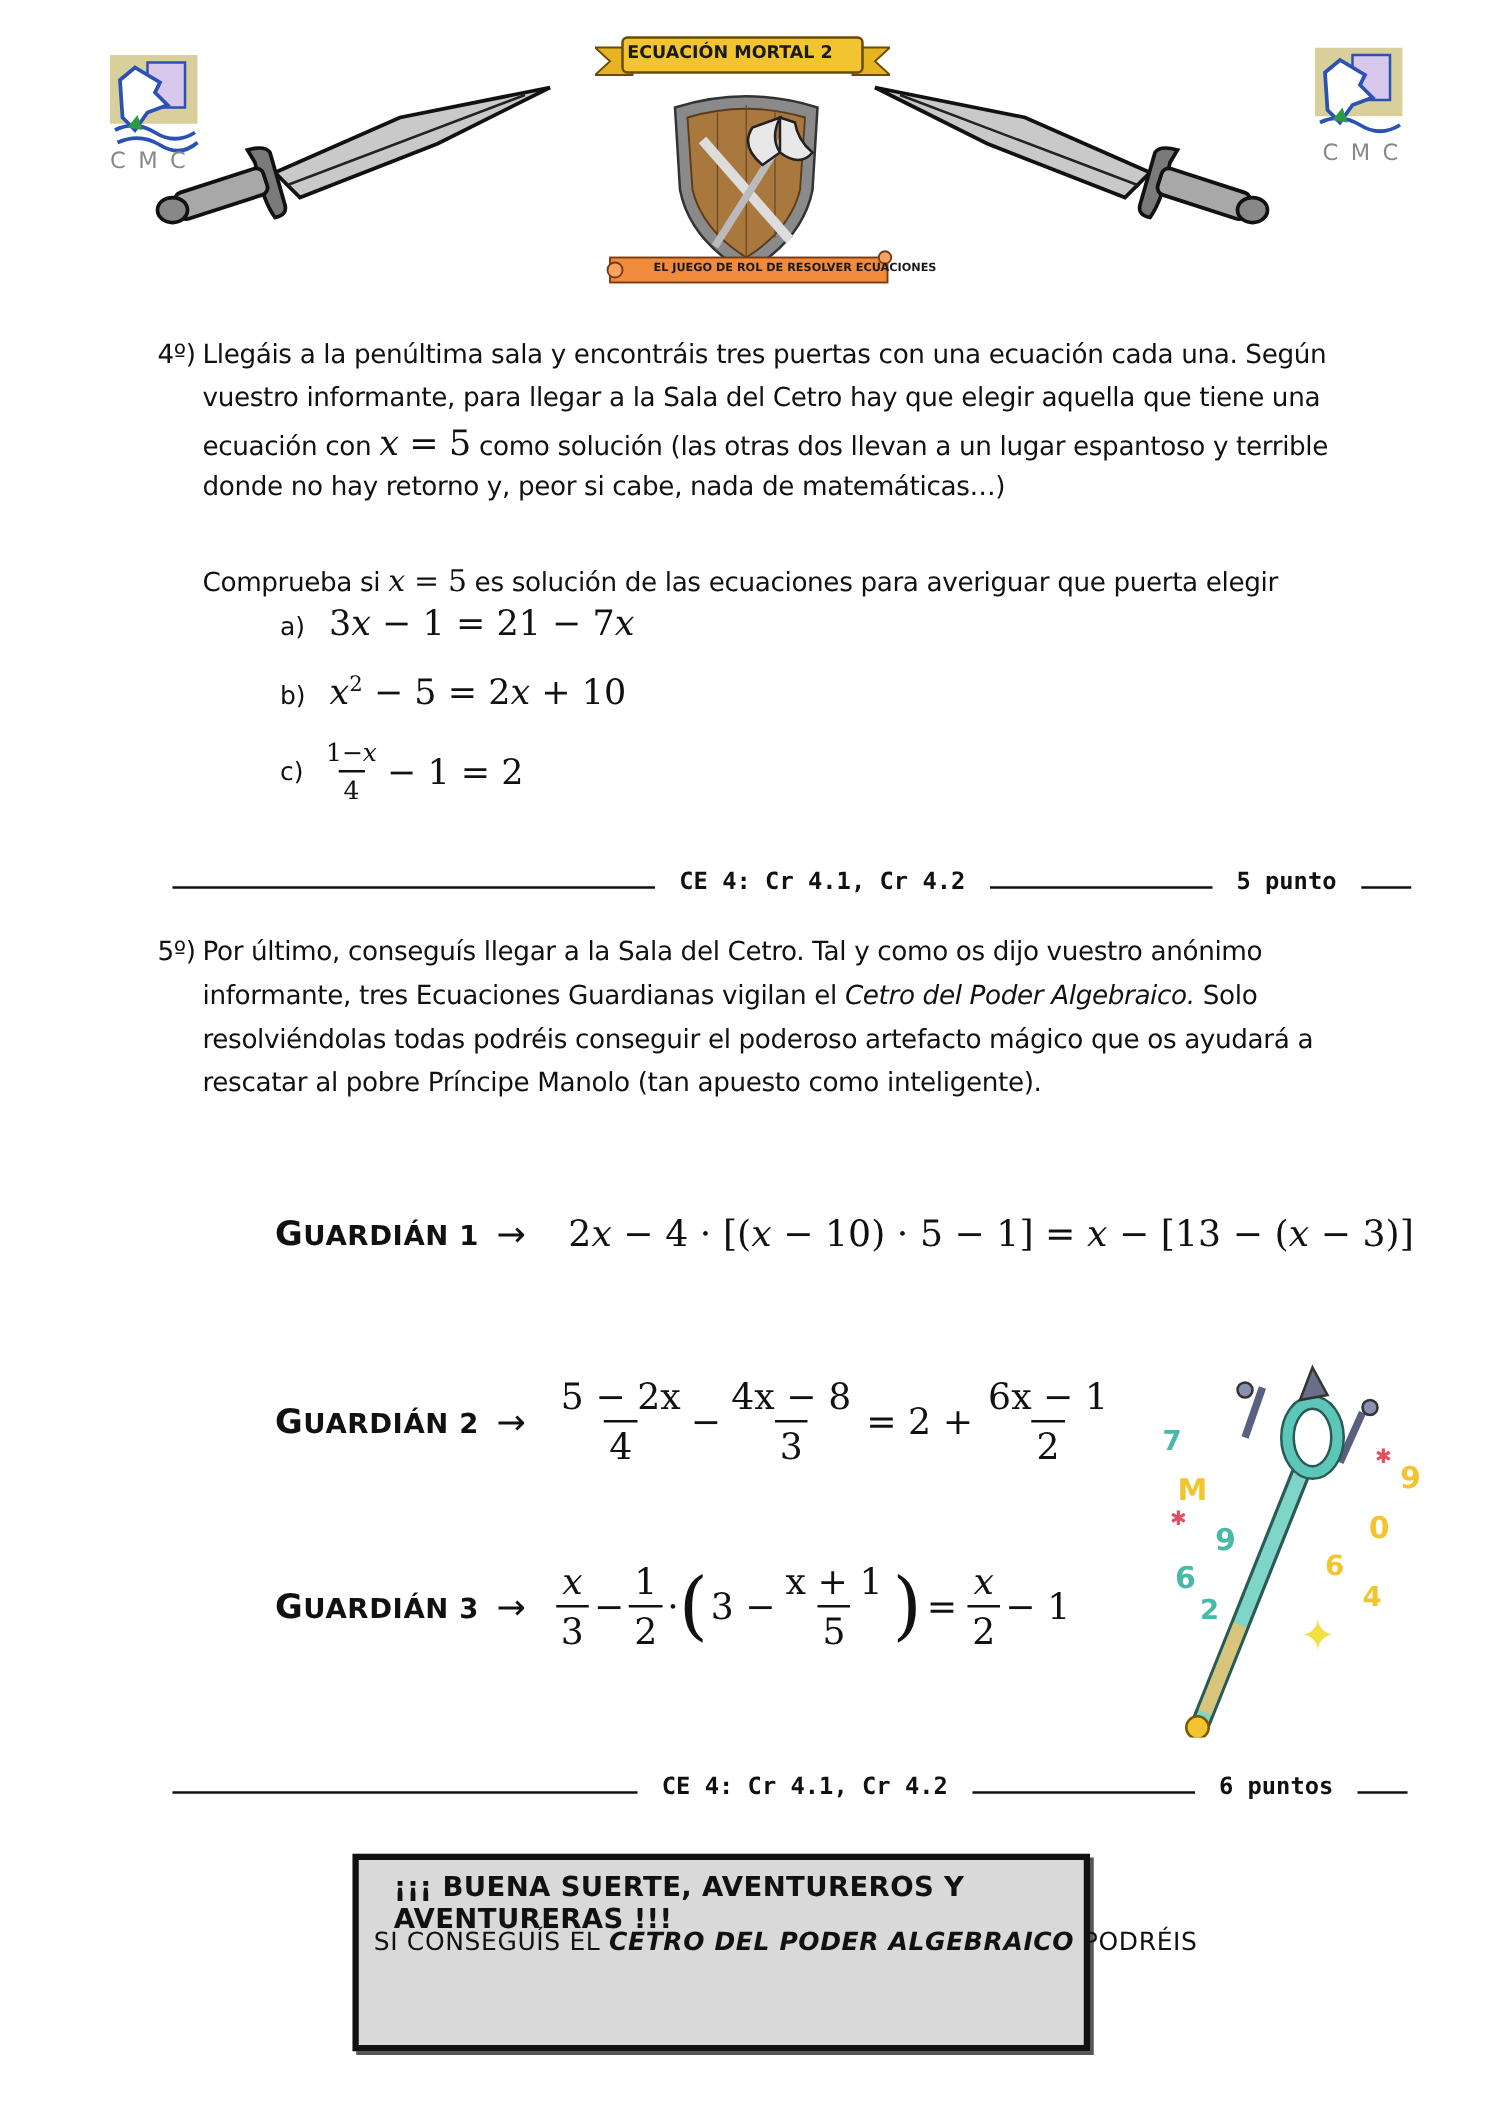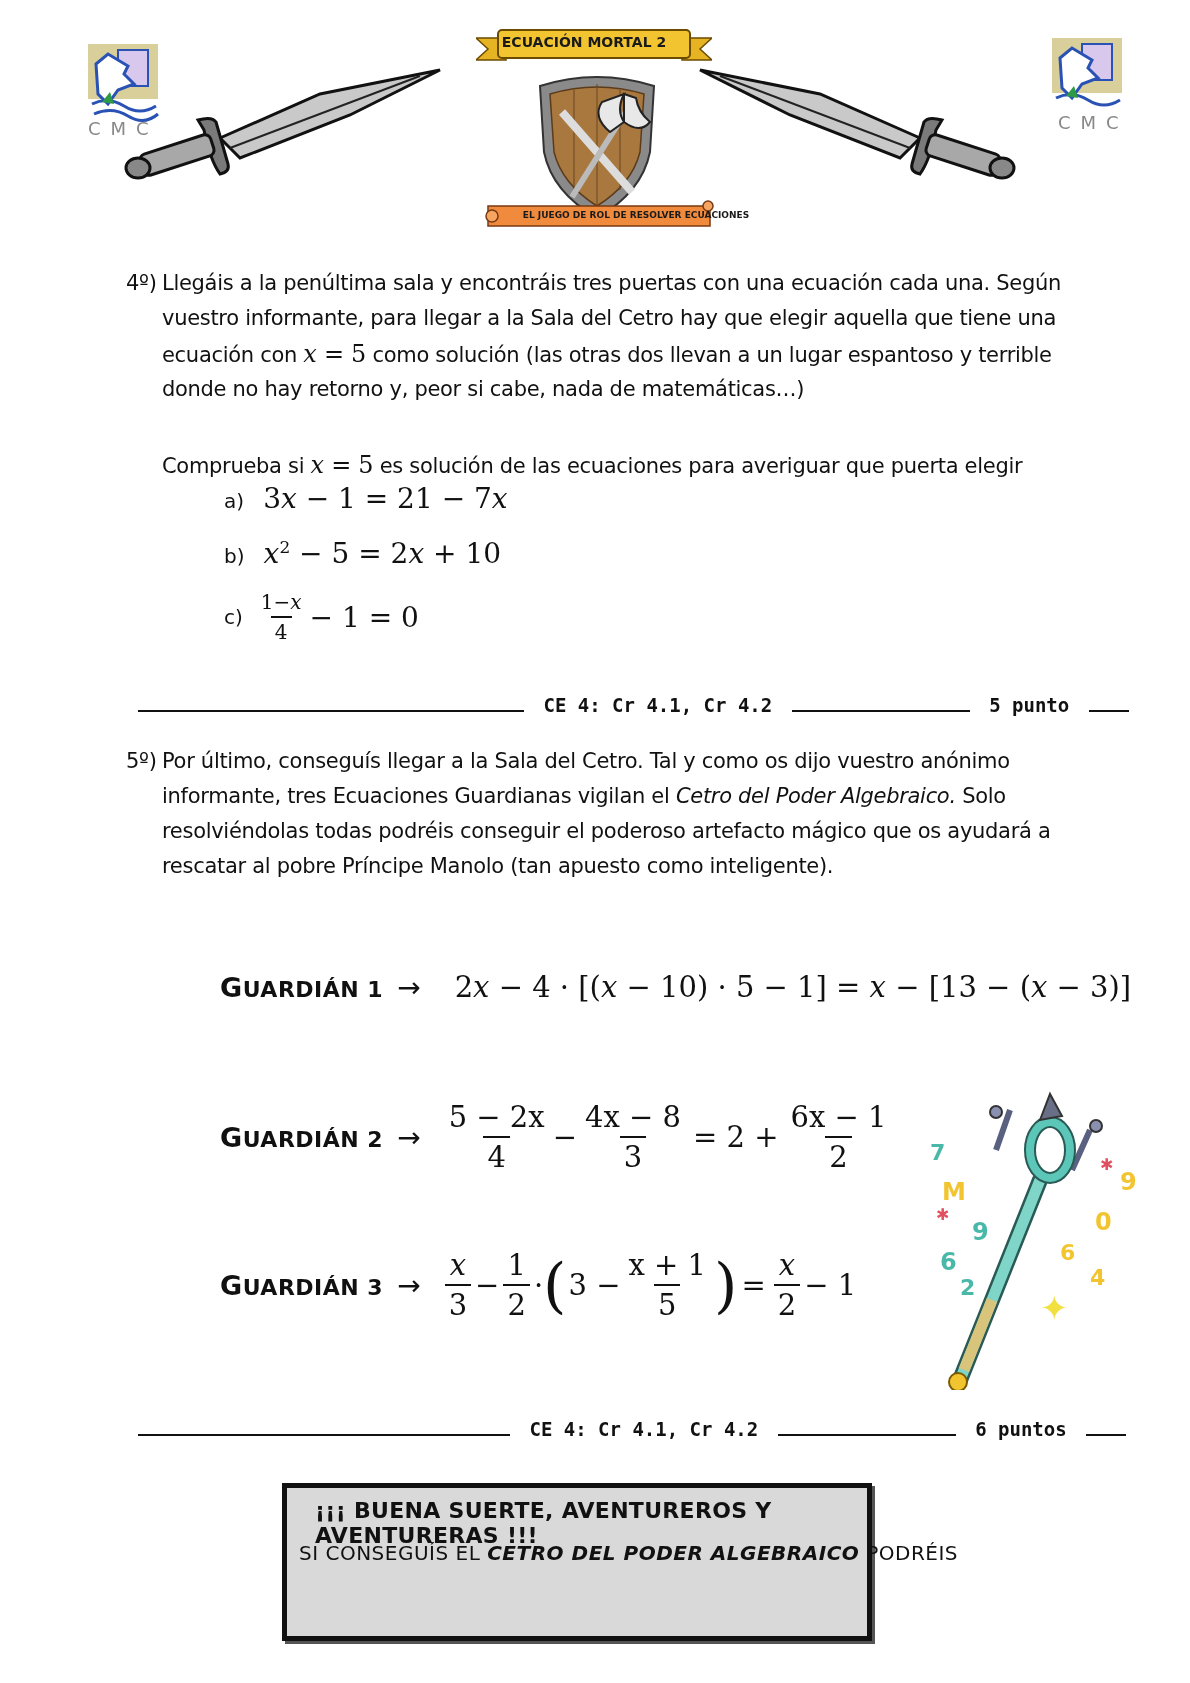--- a/index.html
+++ b/index.html
@@ -100,21 +100,21 @@
     <circle cx="224" cy="6" r="5" fill="#f5a462" stroke="#7a3a10" stroke-width="1.5"></circle>
   </svg>
   <div style="position:absolute;left:14px;top:10px;width:230px;text-align:center;font-weight:bold;font-size:9px;text-transform:uppercase;color:#1a1a1a;white-space:nowrap;margin-left:23px;">El Juego de Rol de Resolver Ecuaciones</div>
 </div>
 
 <div class="abs txt" style="left:126px;top:266px;">4º)</div>
 <div class="abs txt para-line" style="left:162px;top:266px;">Llegáis a la penúltima sala y encontráis tres puertas con una ecuación cada una. Según</div>
 <div class="abs txt para-line" style="left:162px;top:301px;">vuestro informante, para llegar a la Sala del Cetro hay que elegir aquella que tiene una</div>
 <div class="abs txt para-line" style="left:162px;top:337px;">
   <span>ecuación con</span>
-  <span class="math" style="font-size:24px;"><span class="mi">x</span> = 5</span>
+  <span class="math" style="font-size:28px;"><span class="mi">x</span> = 5</span>
   <span>como solución (las otras dos llevan a un lugar espantoso y terrible</span>
 </div>
 <div class="abs txt para-line" style="left:162px;top:372px;">donde no hay retorno y, peor si cabe, nada de matemáticas…)</div>
 
 <div class="abs txt para-line" style="left:162px;top:448px;">
   <span>Comprueba si</span>
   <span class="math" style="font-size:24px;"><span class="mi">x</span> = 5</span>
   <span>es solución de las ecuaciones para averiguar que puerta elegir</span>
 </div>
 
@@ -128,21 +128,21 @@
   <span class="eq" style="margin-left:14px;"><span class="mi">x</span><sup style="font-size:17px;">2</sup> − 5 = 2<span class="mi">x</span> + 10</span>
 </div>
 
 <div class="abs" style="left:224px;top:590px;display:flex;align-items:center;">
   <span class="item-label">c)</span>
   <span class="eq" style="margin-left:10px;display:inline-flex;align-items:center;">
     <span class="frac" style="font-size:20px;">
       <span class="n">1−<span class="mi">x</span></span>
       <span class="d">4</span>
     </span>
-    <span>− 1 = 0</span>
+    <span>− 1 = 2</span>
   </span>
 </div>
 
 <div class="abs score" style="left:138px;top:694px;">
   <span style="display:inline-block;width:386px;border-bottom:2px solid #111;"></span>
   <span style="margin:0 8px;">CE 4: Cr 4.1, Cr 4.2</span>
   <span style="display:inline-block;width:178px;border-bottom:2px solid #111;"></span>
   <span style="margin:0 8px;">5 punto</span>
   <span style="display:inline-block;width:40px;border-bottom:2px solid #111;"></span>
 </div>

